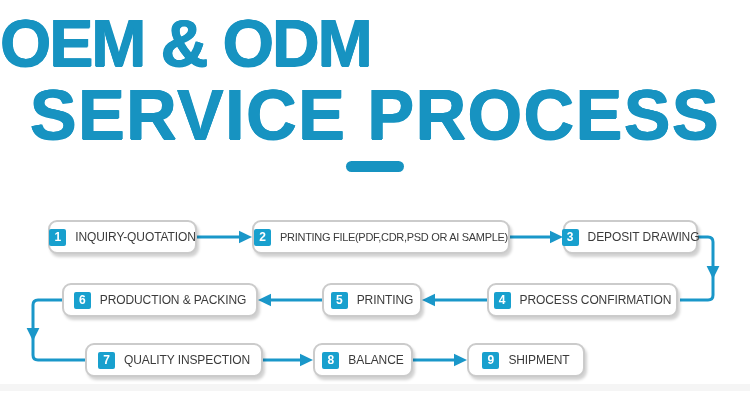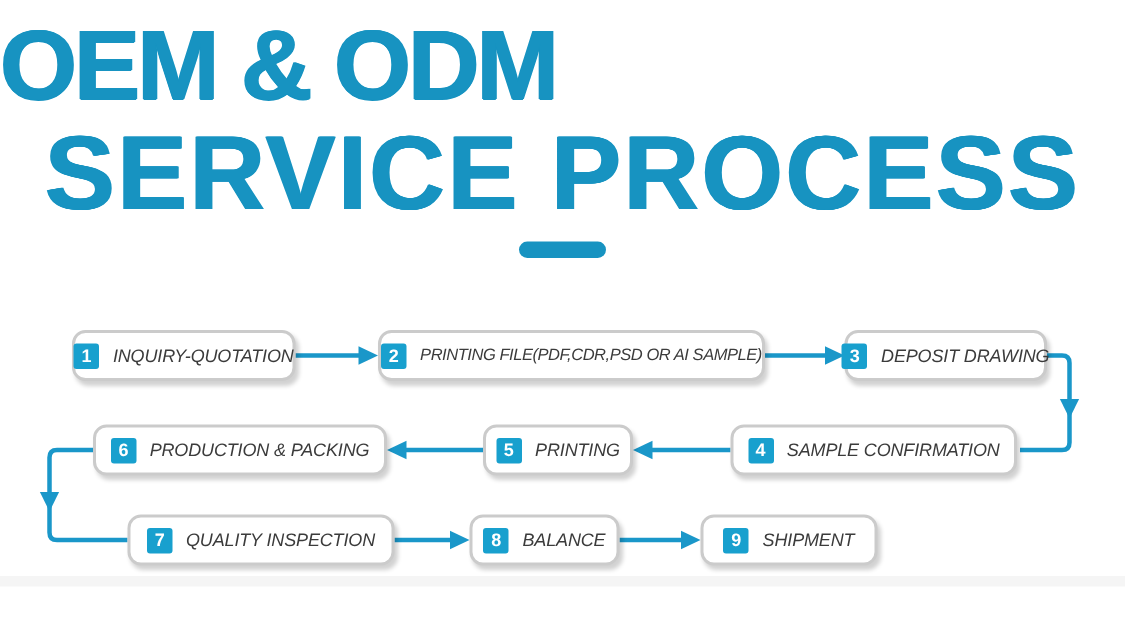--- a/index.html
+++ b/index.html
@@ -34,21 +34,21 @@
     background:#ffffff;border:2px solid var(--box-border,#cbcbcb);border-radius:9px;
     box-shadow:2px 3px 3px rgba(0,0,0,0.18);
     display:flex;align-items:center;justify-content:center;gap:9px;
   }
   .badge{
     flex:0 0 auto;width:17px;height:17px;border-radius:2px;
     background:var(--badge-blue,#18a0ce);color:#ffffff;
     font-size:12px;font-weight:700;line-height:17px;text-align:center;
   }
   .label{
-    font-size:12px;letter-spacing:-0.1px;color:var(--label-text,#3b3b3b);white-space:nowrap;font-style:italic;
+    font-size:12px;letter-spacing:-0.1px;color:var(--label-text,#3b3b3b);white-space:nowrap;
   }
   .label.small{font-size:11px;letter-spacing:-0.3px;}
 </style>
 </head>
 <body>
 
 <div class="page">
 
   <div class="title1">OEM &amp; ODM</div>
   <div class="title2">SERVICE PROCESS</div>
@@ -99,21 +99,21 @@
     <span class="label small">PRINTING FILE(PDF,CDR,PSD OR AI SAMPLE)</span>
   </div>
 
   <div class="box" style="left:563px;top:220px;width:135px">
     <span class="badge">3</span>
     <span class="label">DEPOSIT DRAWING</span>
   </div>
 
   <div class="box" style="left:487px;top:283px;width:191px">
     <span class="badge">4</span>
-    <span class="label">SAMPLE CONFIRMATION</span>
+    <span class="label">PROCESS CONFIRMATION</span>
   </div>
 
   <div class="box" style="left:322px;top:283px;width:100px">
     <span class="badge">5</span>
     <span class="label">PRINTING</span>
   </div>
 
   <div class="box" style="left:62px;top:283px;width:196px">
     <span class="badge">6</span>
     <span class="label">PRODUCTION &amp; PACKING</span>

